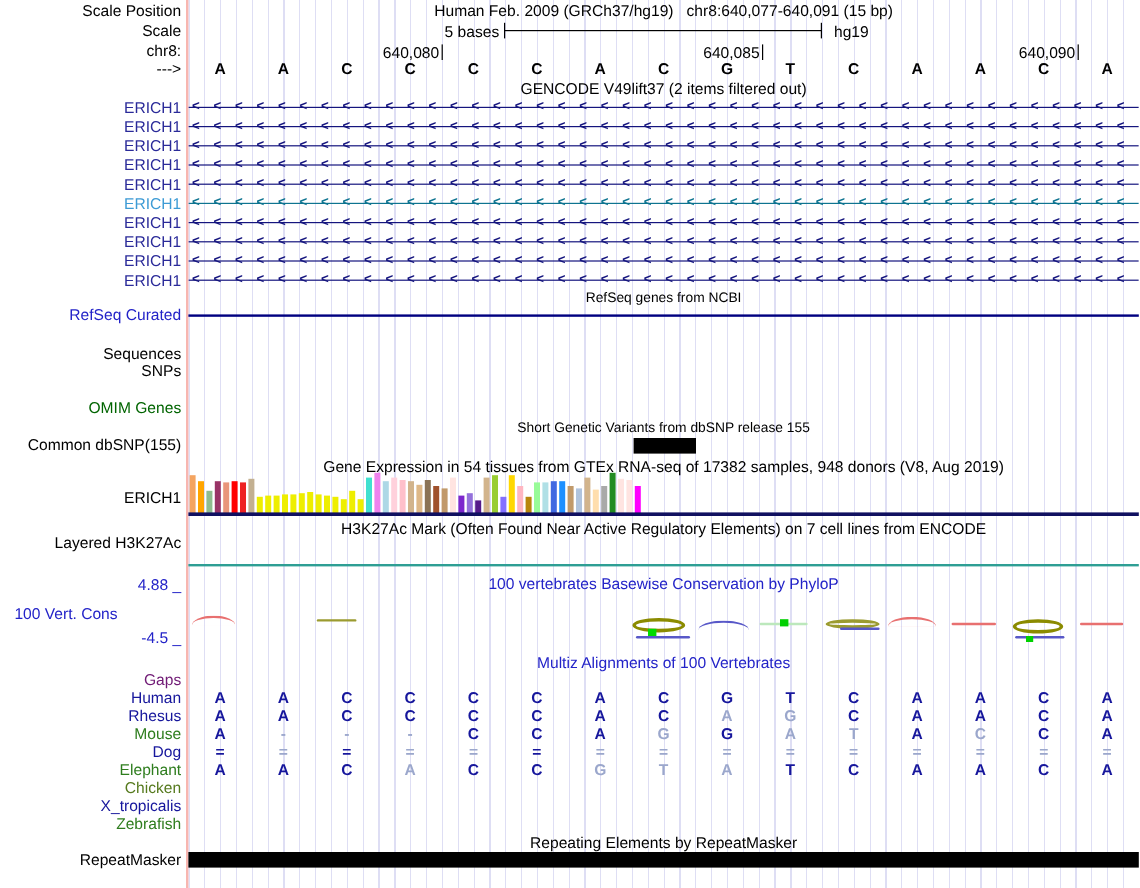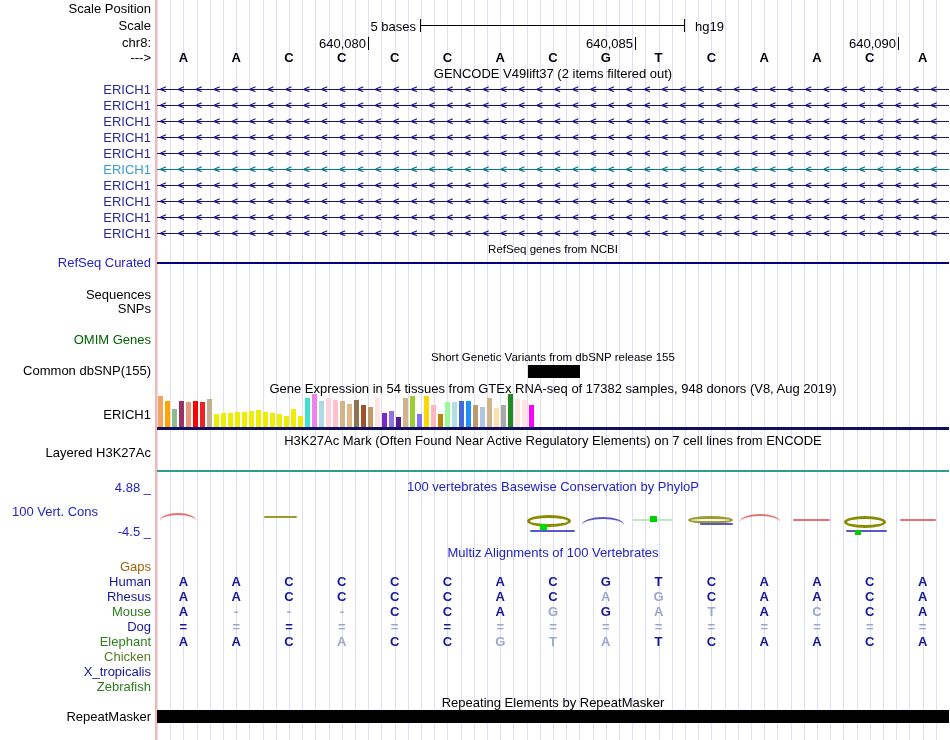--- a/index.html
+++ b/index.html
@@ -28,20 +28,23 @@
   .mark{position:absolute;}
 </style>
 </head>
 <body>
 
 <div id="browser">
   <div class="grid"></div>
   <div class="pinkline"></div>
 
   <div class="rlabel" style="top:2px;">Scale Position</div>
+  <div class="ctitle" style="top:2px;">
+    <span>Human Feb. 2009 (GRCh37/hg19)</span>&nbsp;&nbsp;&nbsp;<span>chr8:640,077-640,091 (15 bp)</span>
+  </div>
 
   <div class="rlabel" style="top:19px;">Scale</div>
   <div class="abs" style="right:534px;top:19px;white-space:nowrap;">5 bases</div>
   <div class="abs" style="left:420px;top:25px;width:265px;height:1px;background:#000;"></div>
   <div class="tick" style="left:420px;top:19px;height:13px;"></div>
   <div class="tick" style="left:684px;top:19px;height:13px;"></div>
   <div class="abs" style="left:695px;top:19px;">hg19</div>
 
   <div class="rlabel" style="top:36px;">chr8:</div>
   <div id="ruler">
@@ -221,21 +224,21 @@
       <div class="mark" style="left: 740px; top: 514px; width: 40px; height: 6px; border-top: 2px solid rgb(232, 112, 112); border-radius: 50% 50% 0px 0px / 100% 100% 0px 0px;"></div>
       <div class="mark" style="left: 793px; top: 519px; width: 37px; height: 2px; background: rgb(232, 112, 112); border-radius: 1px;"></div>
       <div class="mark" style="left: 844px; top: 516px; width: 36px; height: 6px; border: 3px solid rgb(139, 139, 0); border-radius: 50%;"></div>
       <div class="mark" style="left: 846px; top: 530px; width: 41px; height: 2px; background: rgb(88, 88, 200); border-radius: 1px;"></div>
       <div class="mark" style="left: 855px; top: 530px; width: 6px; height: 5px; background: rgb(0, 208, 0);"></div>
       <div class="mark" style="left: 900px; top: 519px; width: 36px; height: 2px; background: rgb(232, 112, 112); border-radius: 1px;"></div>
     </div>
 
   <div class="ctitle blue" style="top:546px;">Multiz Alignments of 100 Vertebrates</div>
   <div id="multiz-rows">
-      <div class="rlabel" style="top: 560px; color: #a16207;">Gaps</div>
+      <div class="rlabel" style="top: 560px; color: #701a75;">Gaps</div>
       <div class="rlabel" style="top: 575px; color: rgb(22, 22, 156);">Human</div>
       <div class="baseletter" style="left: 183.4px; top: 575px; color: rgb(22, 22, 156);">A</div>
       <div class="baseletter" style="left: 236.2px; top: 575px; color: rgb(22, 22, 156);">A</div>
       <div class="baseletter" style="left: 289px; top: 575px; color: rgb(22, 22, 156);">C</div>
       <div class="baseletter" style="left: 341.8px; top: 575px; color: rgb(22, 22, 156);">C</div>
       <div class="baseletter" style="left: 394.6px; top: 575px; color: rgb(22, 22, 156);">C</div>
       <div class="baseletter" style="left: 447.4px; top: 575px; color: rgb(22, 22, 156);">C</div>
       <div class="baseletter" style="left: 500.2px; top: 575px; color: rgb(22, 22, 156);">A</div>
       <div class="baseletter" style="left: 553px; top: 575px; color: rgb(22, 22, 156);">C</div>
       <div class="baseletter" style="left: 605.8px; top: 575px; color: rgb(22, 22, 156);">G</div>

